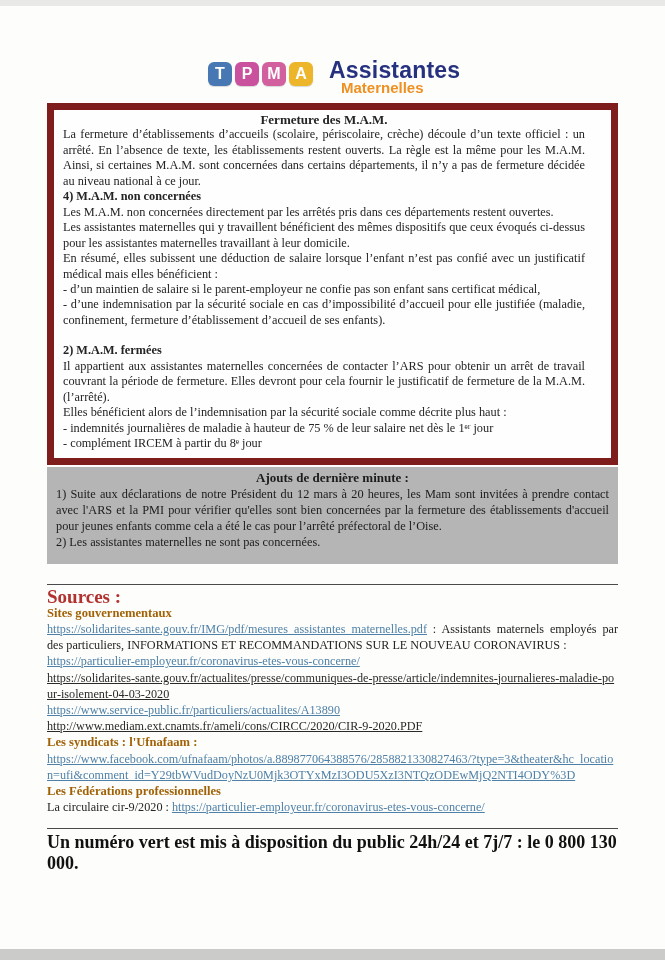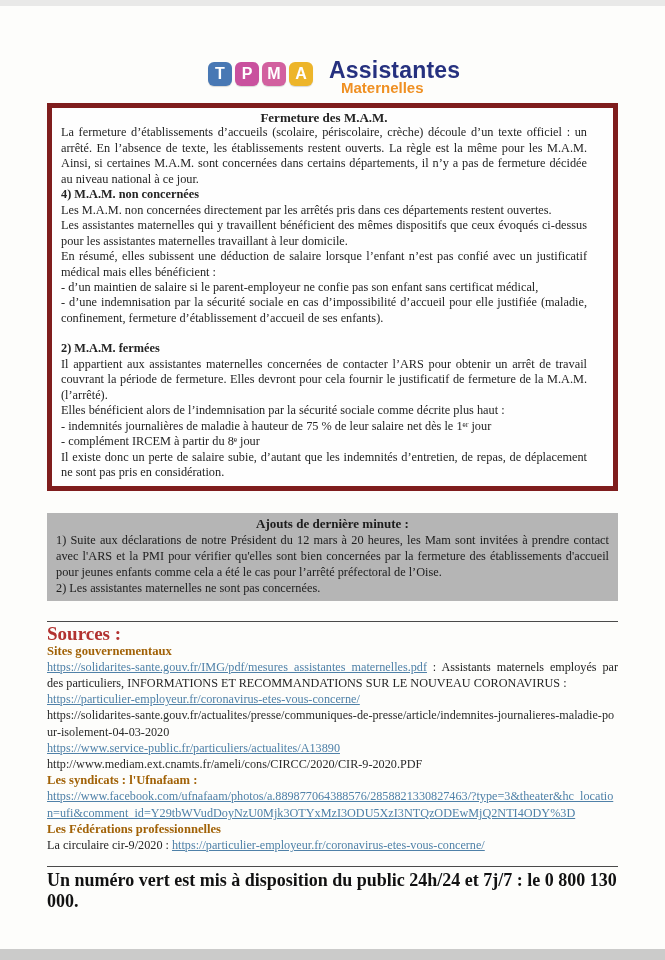--- a/index.html
+++ b/index.html
@@ -24,48 +24,48 @@
       box-shadow:0 1px 1px rgba(0,0,0,.15); }
   .brand { position:relative; width:128px; height:40px;
       font-family:"Liberation Sans",sans-serif; font-weight:bold; }
   .brand-top    { position:absolute; top:0;  left:0;  font-size:23px; letter-spacing:.2px; color:#26317f; }
   .brand-bottom { position:absolute; top:14px; left:12px; font-size:15px; color:#ef9023;margin-top:8px; }
 
   
   .content { position:absolute; left:47px; top:103px; width:571px; }
 
   .notice-box {
-    border:5px solid #7f1d1d;
+    border:7px solid #7f1d1d;
     background:#fefefe;
     padding:2px 26px 6px 9px;
     font-size:12.3px; line-height:15.45px;
   }
   .notice-title { text-align:center; font-weight:bold; font-size:13px; }
   .p      { text-align:justify; }
   .p-head { font-weight:bold; }
   .p-spacer { height:15px; }
 
   .gray-box {
-    margin-top:22px;
+    margin-top:2px;
     background:#b5b5b5;
-    padding:3px 9px 5px 9px;
+    padding:3px 9px 14px 9px;
     font-size:12.3px; line-height:16px;
     color:#1c1c1c;
   }
   .gray-title { text-align:center; font-weight:bold; font-size:13px; }
 
   .divider { border:none; border-top:1.5px solid #4a4a4a; margin:0; }
   .div-1 { margin-top:20px; }
   .div-2 { margin-top:13px; }
 
   .sources { margin-top:4px; font-size:12.2px; line-height:16.2px; }
   .src-heading     { color:#b23230; font-weight:bold; font-size:19px; }
   .src-subheading  { color:#a16207; font-weight:bold; font-size:12.6px; }
   .link { color:#4f81a8; text-decoration:underline; cursor:pointer; }
-  .plain-url { color:#2a2a2a; }
+  .plain-url { color:#2a2a2a;text-decoration:underline; }
   .breakall { word-break:break-all; }
   .just { text-align:justify; }
 
   .hotline { margin-top:3px; font-weight:bold; font-size:18px; color:#111; }
 </style>
 </head>
 <body>
 
 <div class="edge-top"></div>
 
@@ -92,21 +92,20 @@
     <p class="p">Les assistantes maternelles qui y travaillent bénéficient des mêmes dispositifs que ceux évoqués ci-dessus pour les assistantes maternelles travaillant à leur domicile.</p>
     <p class="p">En résumé, elles subissent une déduction de salaire lorsque l’enfant n’est pas confié avec un justificatif médical mais elles bénéficient :</p>
     <p class="p">- d’un maintien de salaire si le parent-employeur ne confie pas son enfant sans certificat médical,</p>
     <p class="p">- d’une indemnisation par la sécurité sociale en cas d’impossibilité d’accueil pour elle justifiée (maladie, confinement, fermeture d’établissement d’accueil de ses enfants).</p>
     <div class="p-spacer"></div>
     <p class="p p-head">2) M.A.M. fermées</p>
     <p class="p">Il appartient aux assistantes maternelles concernées de contacter l’ARS pour obtenir un arrêt de travail couvrant la période de fermeture. Elles devront pour cela fournir le justificatif de fermeture de la M.A.M. (l’arrêté).</p>
     <p class="p">Elles bénéficient alors de l’indemnisation par la sécurité sociale comme décrite plus haut :</p>
     <p class="p">- indemnités journalières de maladie à hauteur de 75 % de leur salaire net dès le 1ᵉʳ jour</p>
     <p class="p">- complément IRCEM à partir du 8ᵉ jour</p>
-    <p class="p">Il existe donc un perte de salaire subie, d’autant que les indemnités d’entretien, de repas, de déplacement ne sont pas pris en considération.</p>
   </div>
 
   <div class="gray-box">
     <div class="gray-title">Ajouts de dernière minute :</div>
     <p class="p">1) Suite aux déclarations de notre Président du 12 mars à 20 heures, les Mam sont invitées à prendre contact avec l'ARS et la PMI pour vérifier qu'elles sont bien concernées par la fermeture des établissements d'accueil pour jeunes enfants comme cela a été le cas pour l’arrêté préfectoral de l’Oise.</p>
     <p class="p">2) Les assistantes maternelles ne sont pas concernées.</p>
   </div>
 
   <hr class="divider div-1">
   <div class="sources">

